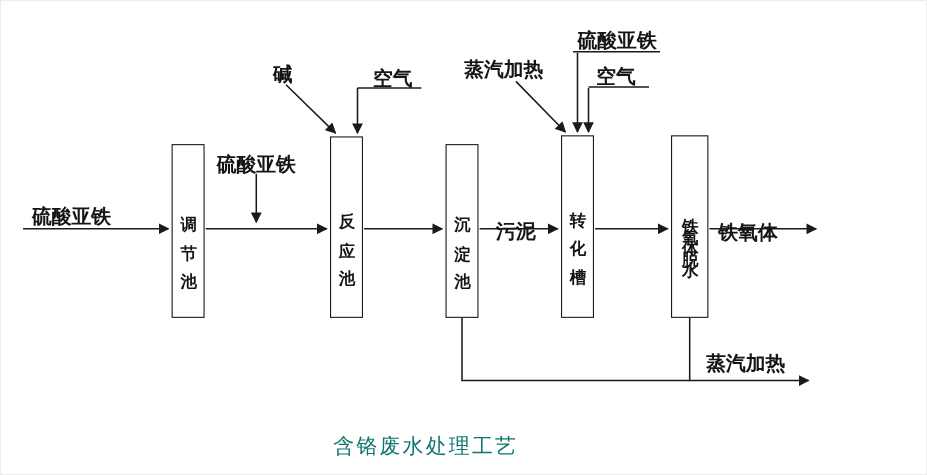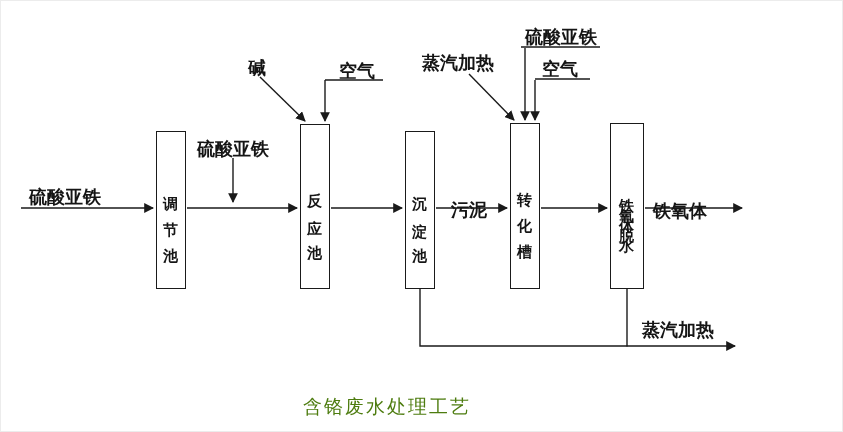--- a/index.html
+++ b/index.html
@@ -15,21 +15,21 @@
   }
   .vtext{
     writing-mode:vertical-rl;text-orientation:upright;
     font-weight:700;font-size:15px;line-height:1;color:#151515;white-space:nowrap;
   }
   .sp26{letter-spacing:26px;margin-bottom:-26px;}
   .sp10{letter-spacing:10px;margin-bottom:-10px;}
   .lbl{position:absolute;font-weight:700;font-size:18px;color:#151515;white-space:nowrap;line-height:1;}
   .title{
     position:absolute;left:0;top:396px;width:772px;text-align:center;
-    font-size:19px;font-weight:500;color:#4d7c0f;letter-spacing:2px;line-height:1;
+    font-size:19px;font-weight:500;color:#0f766e;letter-spacing:2px;line-height:1;
   }
 </style>
 </head>
 <body>
 
 <div class="stage">
 
   <svg class="lines" viewBox="0 0 843 432" xmlns="http://www.w3.org/2000/svg">
     <defs>
       <marker id="arr" viewBox="0 0 10 10" refX="9" refY="5" markerWidth="7" markerHeight="7" orient="auto-start-reverse">

